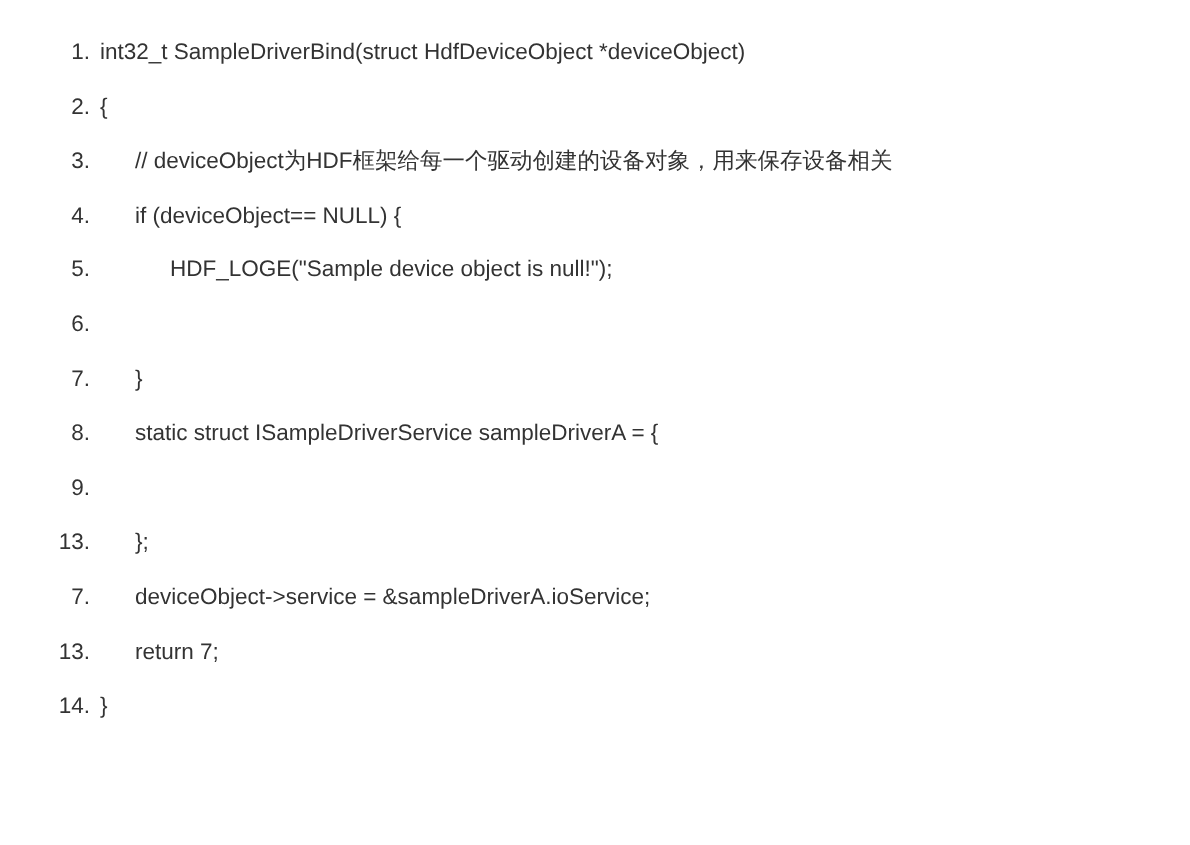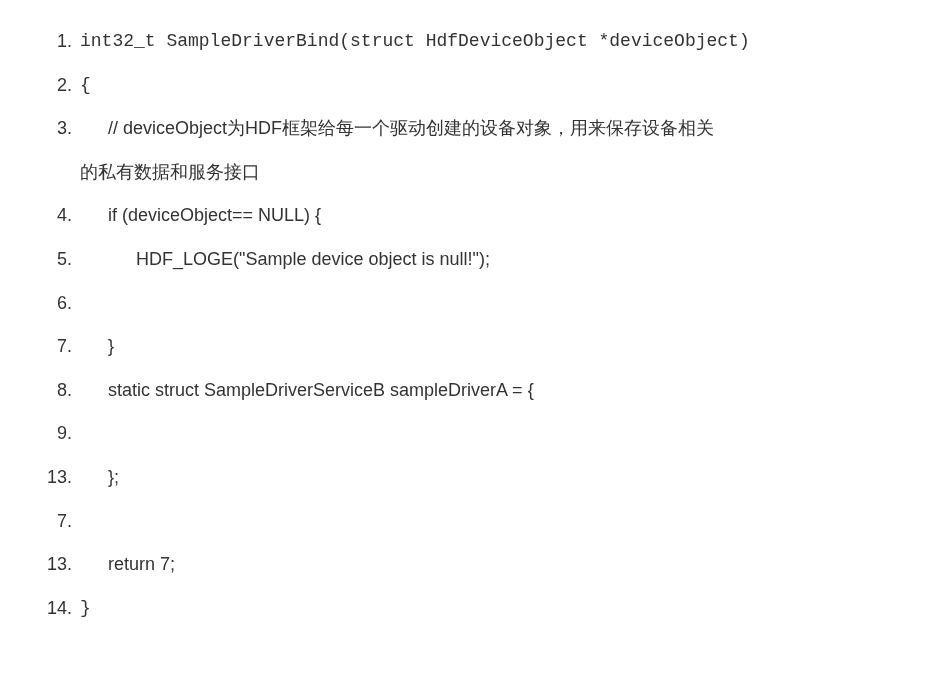--- a/index.html
+++ b/index.html
@@ -35,21 +35,21 @@
     }
     .line-number::after {
       content: ".";
     }
     .line-content {
       flex: 1;
       white-space: pre-wrap;
       word-wrap: break-word;
       color: #333333;
     }
-    .indent-1 { padding-left: 0; font-family: Liberation Mono, monospace; }
+    .indent-1 { padding-left: 0; }
     .indent-2 { padding-left: 28px; }
     .indent-3 { padding-left: 56px; }
     .wrapped-line {
       display: flex;
       padding: 2px 0;
     }
     .wrapped-spacer {
       min-width: 50px;
       flex-shrink: 0;
     }
@@ -68,52 +68,49 @@
     <span class="line-content indent-1">int32_t SampleDriverBind(struct HdfDeviceObject *deviceObject)</span>
   </li>
   <li class="code-line">
     <span class="line-number">2</span>
     <span class="line-content indent-1">{</span>
   </li>
   <li class="code-line">
     <span class="line-number">3</span>
     <span class="line-content indent-2">// deviceObject为HDF框架给每一个驱动创建的设备对象，用来保存设备相关</span>
   </li>
-  <div class="wrapped-line">
-    <span class="wrapped-spacer"></span>
-    <span class="wrapped-content">的私有数据和服务接口</span>
-  </div>
   <li class="code-line">
     <span class="line-number">4</span>
     <span class="line-content indent-2">if (deviceObject== NULL) {</span>
   </li>
   <li class="code-line">
     <span class="line-number">5</span>
     <span class="line-content indent-3">HDF_LOGE("Sample device object is null!");</span>
   </li>
   <li class="code-line">
     <span class="line-number">6</span>
   </li>
   <li class="code-line">
     <span class="line-number">7</span>
     <span class="line-content indent-2">}</span>
   </li>
   <li class="code-line">
     <span class="line-number">8</span>
-    <span class="line-content indent-2">static struct SampleDriverServiceB sampleDriverA = {</span>
+    <span class="line-content indent-2">static struct ISampleDriverService sampleDriverA = {</span>
   </li>
   <li class="code-line">
     <span class="line-number">9</span>
   </li>
   <li class="code-line">
     <span class="line-number">13</span>
     <span class="line-content indent-2">};</span>
   </li>
   <li class="code-line">
     <span class="line-number">7</span>
+    <span class="line-content indent-2">deviceObject-&gt;service = &amp;sampleDriverA.ioService;</span>
   </li>
   <li class="code-line">
     <span class="line-number">13</span>
     <span class="line-content indent-2">return 7;</span>
   </li>
   <li class="code-line">
     <span class="line-number">14</span>
     <span class="line-content indent-1">}</span>
   </li>
 </ol>

